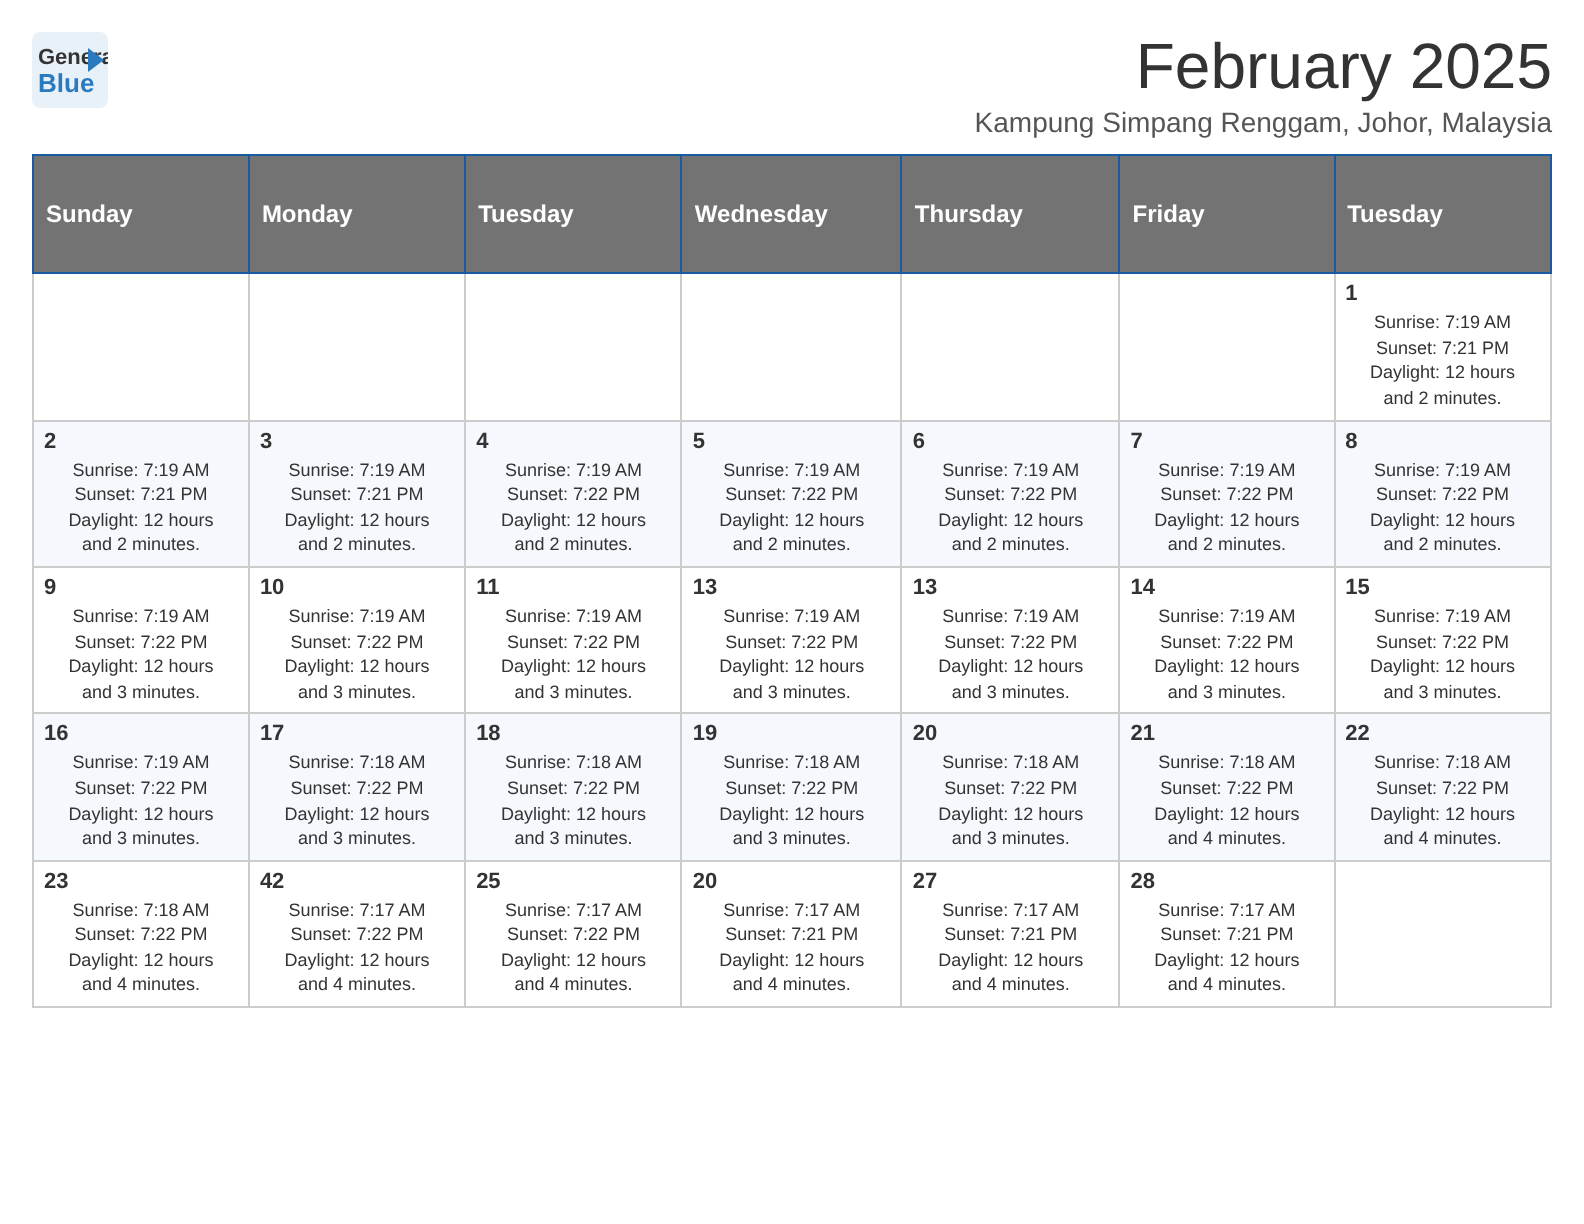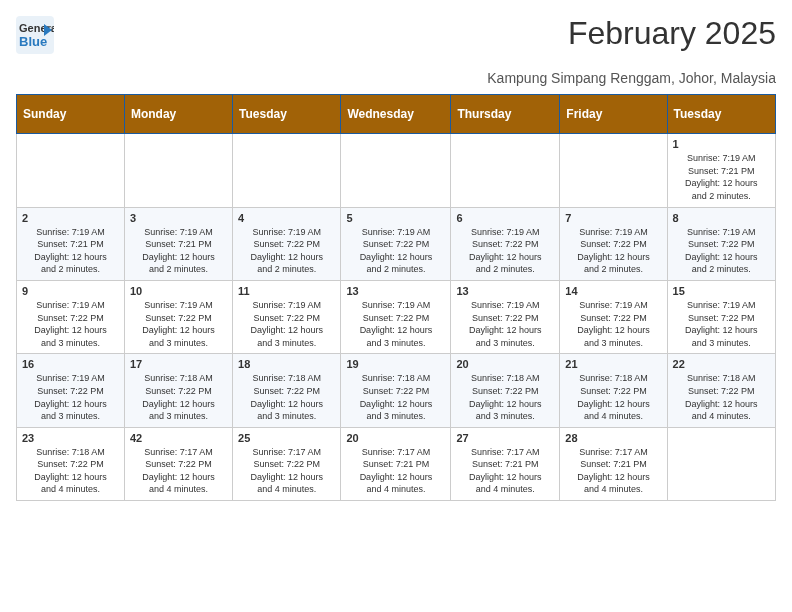--- a/index.html
+++ b/index.html
@@ -31,33 +31,33 @@
     }
     .month-year {
       font-size: 32px;
       font-weight: normal;
       color: #333;
       line-height: 1.1;
     }
     .location {
       font-size: 14px;
       color: #555;
-      margin-top: 19px;
+      margin-top: 2px;
     }
     .calendar {
       width: 100%;
       border-collapse: collapse;
       margin-top: 8px;
     }
     .calendar th {
-      background: #a16207;
+      background: #737373;
       color: #fff;
       font-size: 12px;
       font-weight: bold;
-      padding: 12px 6px;
+      padding: 22px 6px;
       text-align: left;
       border: 1px solid #1a5a9f;
     }
     .calendar td {
       border: 1px solid #ccc;
       vertical-align: top;
       padding: 4px 5px;
       width: 113px;
       min-height: 80px;
       font-size: 9.5px;

